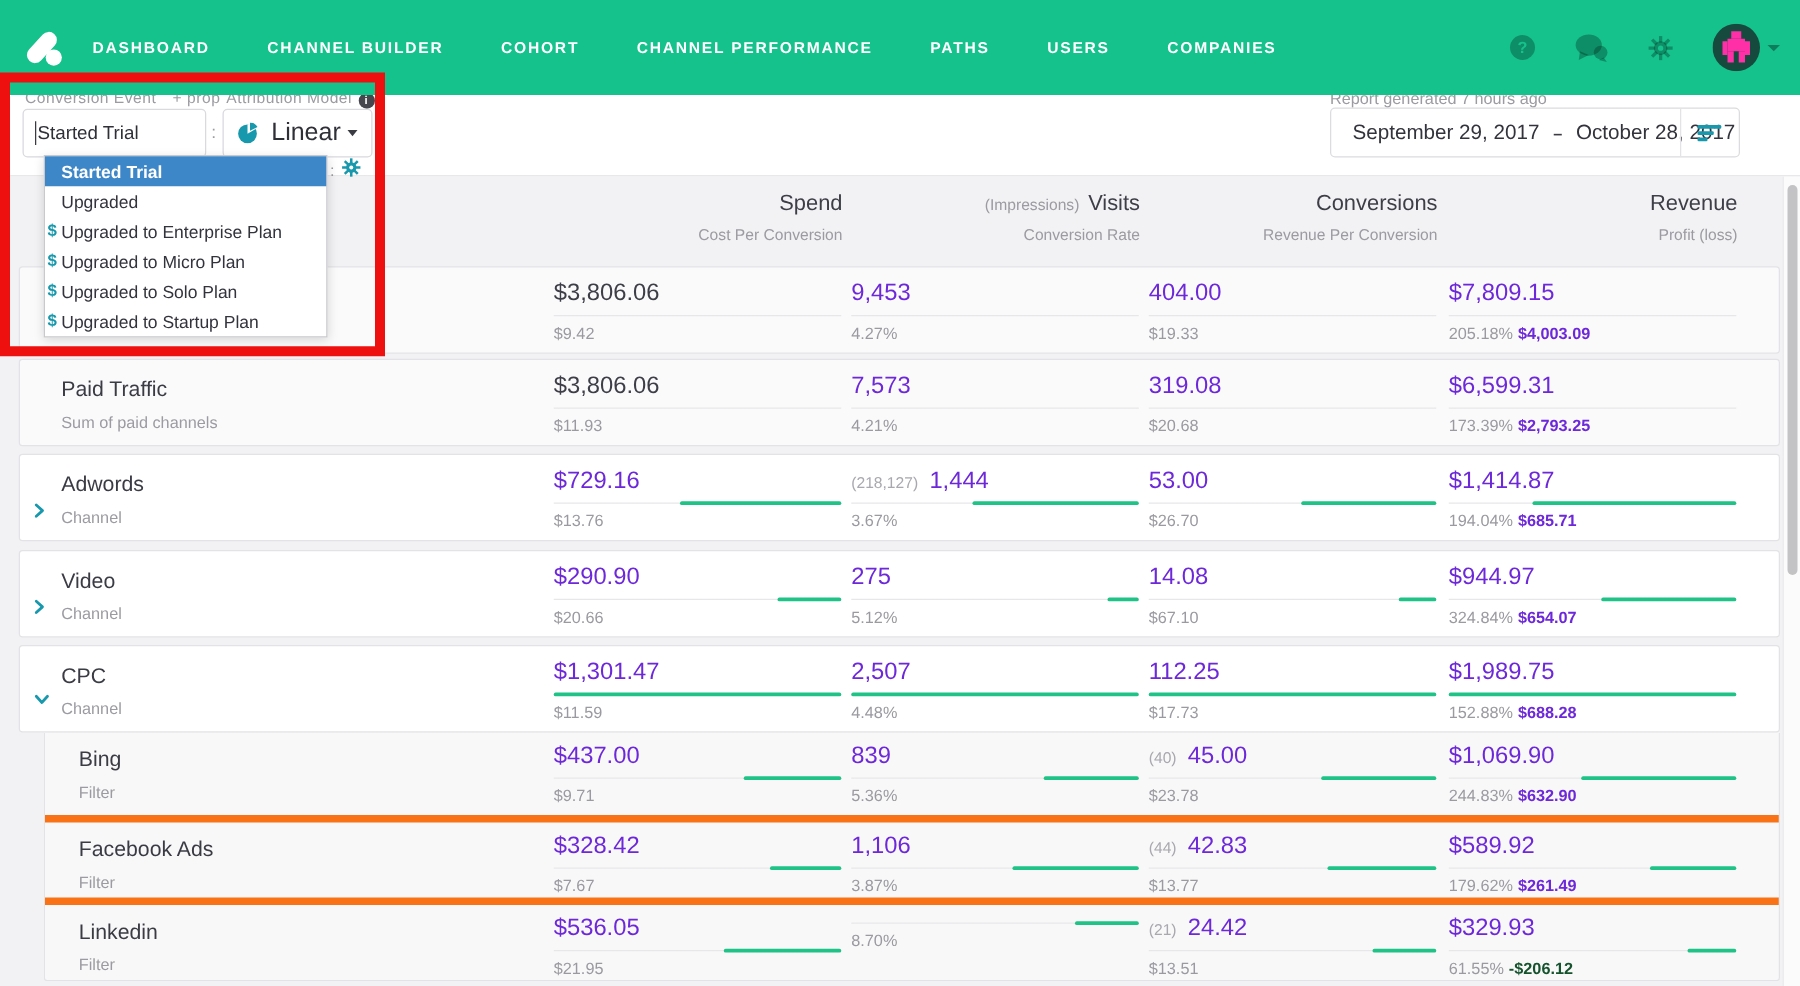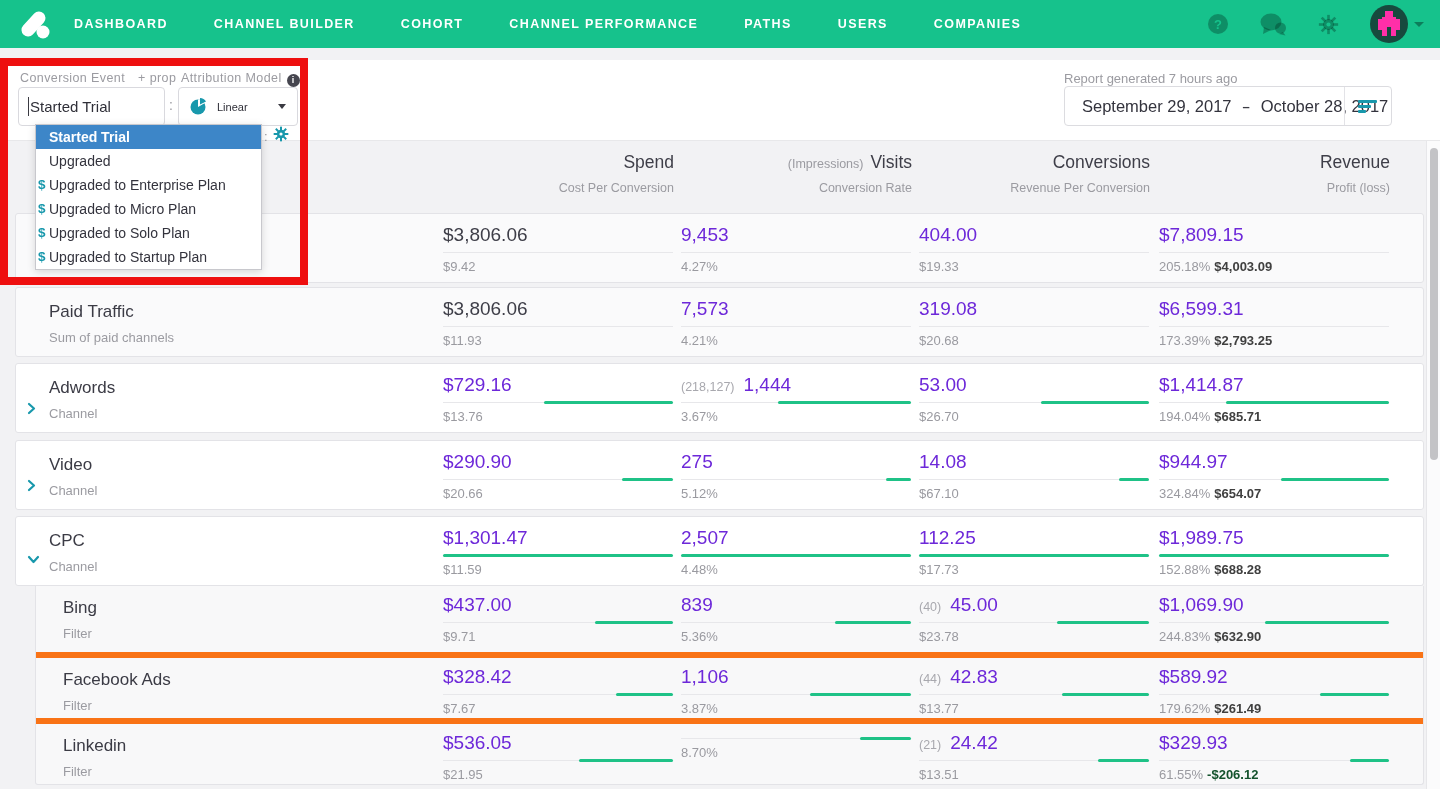--- a/index.html
+++ b/index.html
@@ -1,40 +1,40 @@
 <!DOCTYPE html>
 <html><head>
 <meta charset="utf-8">
 <style>
   *{box-sizing:border-box;margin:0;padding:0}
   html,body{width:1440px;height:789px;overflow:hidden}
   body{font-family:"Liberation Sans",sans-serif;background:#f2f2f4;position:relative}
 
   
-  .nav{position:absolute;top:0;left:0;right:0;height:48px;background:#16c28c;display:flex;align-items:center;z-index:20}
+  .nav{position:absolute;top:0;left:0;right:0;height:76px;background:#16c28c;display:flex;align-items:center;z-index:20}
   .logo{margin:0 22px 0 18px;display:flex;align-items:center;cursor:pointer}
   .nav-items{display:flex;gap:46px}
   .nav-item{color:#fff;font-size:12.5px;font-weight:700;letter-spacing:1.4px;cursor:pointer;white-space:nowrap}
   .nav-right{margin-left:auto;display:flex;align-items:center;gap:31px;margin-right:16px}
   .nav-icon{display:flex;align-items:center;cursor:pointer}
   .avatar-wrap{display:flex;align-items:center;gap:6px;cursor:pointer}
   .nav-caret{width:0;height:0;border-left:5px solid transparent;border-right:5px solid transparent;border-top:5px solid rgba(0,45,32,.45)}
 
   
   .toolbar{position:absolute;top:60px;left:0;right:0;height:81px;background:#fff;border-bottom:1px solid #e8e8ea;z-index:5}
   .tb-label{position:absolute;font-size:12.5px;color:#9b9ba1;letter-spacing:.4px;white-space:nowrap}
   .lbl-conv{left:20px;top:11px}
   .lbl-prop{margin-left:13px}
   .lbl-attr{left:181px;top:11px}
   .info-dot{display:inline-block;width:13px;height:13px;border-radius:50%;background:#46464f;color:#fff;font-size:9px;font-weight:700;text-align:center;line-height:13px;margin-left:5px;vertical-align:-1px}
   .conv-input{position:absolute;left:18px;top:27px;width:147px;height:39px;border:1px solid #d9d9de;border-radius:4px;background:#fff;display:flex;align-items:center;padding-left:9px;font-size:15px;color:#2f2f38;cursor:text}
   .text-cursor{display:inline-block;width:1px;height:19px;background:#3a3a42;margin-right:1px}
   .tb-colon{position:absolute;left:169px;top:37px;font-size:14px;color:#9b9ba1}
   .attr-select{position:absolute;left:178px;top:27px;width:120px;height:39px;border:1px solid #d9d9de;border-radius:4px;background:#fff;display:flex;align-items:center;padding:0 11px;cursor:pointer}
-  .attr-value{font-size:11px;color:#2f2f38;margin-left:10px}
+  .attr-value{font-size:20px;color:#2f2f38;margin-left:10px}
   .select-caret{margin-left:auto;width:0;height:0;border-left:4.5px solid transparent;border-right:4.5px solid transparent;border-top:5px solid #3a3a42}
   .tb-colon2{position:absolute;left:264px;top:69px;font-size:13px;color:#9b9ba1}
   .gear2{position:absolute;left:273px;top:66px;cursor:pointer}
   .report-note{position:absolute;left:1064px;top:11px;font-size:13px;color:#9b9ba1}
   .datebox{position:absolute;left:1064px;top:26px;width:328px;height:40px;border:1px solid #dcdce0;border-radius:4px;background:#fff;display:flex;align-items:center;padding-left:17px;font-size:16.5px;color:#33333d;cursor:pointer}
   .date-dash{margin:0 11px;font-size:13px;color:#3c3c44;font-weight:700}
   .date-divider{position:absolute;right:46px;top:0;bottom:0;width:1px;background:#e3e3e7}
   .sort-icon{position:absolute;right:13px;top:13px;width:20px;cursor:pointer}
   .sort-icon i{display:block;height:2.5px;background:#1898ac;margin-bottom:2.6px;border-radius:1px}
   .sort-icon i:nth-child(1){width:19px}.sort-icon i:nth-child(2){width:13px}.sort-icon i:nth-child(3){width:8px}
@@ -69,21 +69,21 @@
   .child-row .metric{top:8px}
   .m-line{white-space:nowrap}
   .m-pre{font-size:12.5px;color:#a8a8ae;margin-right:9px}
   .m-main{font-size:19px;color:#6d28d9}
   .m-main.dark{color:#3e3e48}
   .bar{position:relative;height:3px;margin-top:5px}
   .bar::before{content:"";position:absolute;left:0;right:0;top:1px;height:1px;background:#e7e7ea}
   .bar-fill{position:absolute;right:0;top:0;height:3px;background:#1fc287;border-radius:1.5px}
   .m-sub{margin-top:5px;font-size:13px;color:#9a9aa0}
   .profit{font-weight:700;margin-left:4px}
-  .profit.pos{color:#404040}
+  .profit.pos{color:#6d28d9}
   .profit.neg{color:#14532d}
 
   
   .scroll-track{position:absolute;right:0;top:141px;bottom:0;width:14px;background:#fbfbfc;border-left:1px solid #e7e7ea;z-index:3}
   .scroll-thumb{position:absolute;left:2.5px;top:7px;width:8px;height:312px;background:#c3c3c6;border-radius:4px;cursor:grab}
 
   
   .dropdown{position:absolute;left:35px;top:124px;width:227px;background:#fff;border:1px solid #c8c8cd;box-shadow:0 2px 8px rgba(0,0,0,.15);z-index:40}
   .dd-item{height:24px;line-height:24px;font-size:14px;color:#33333d;padding-left:2px;white-space:nowrap;cursor:pointer;display:flex;align-items:center}
   .dd-item.selected{background:#3d86c8;color:#fff;font-weight:700}

